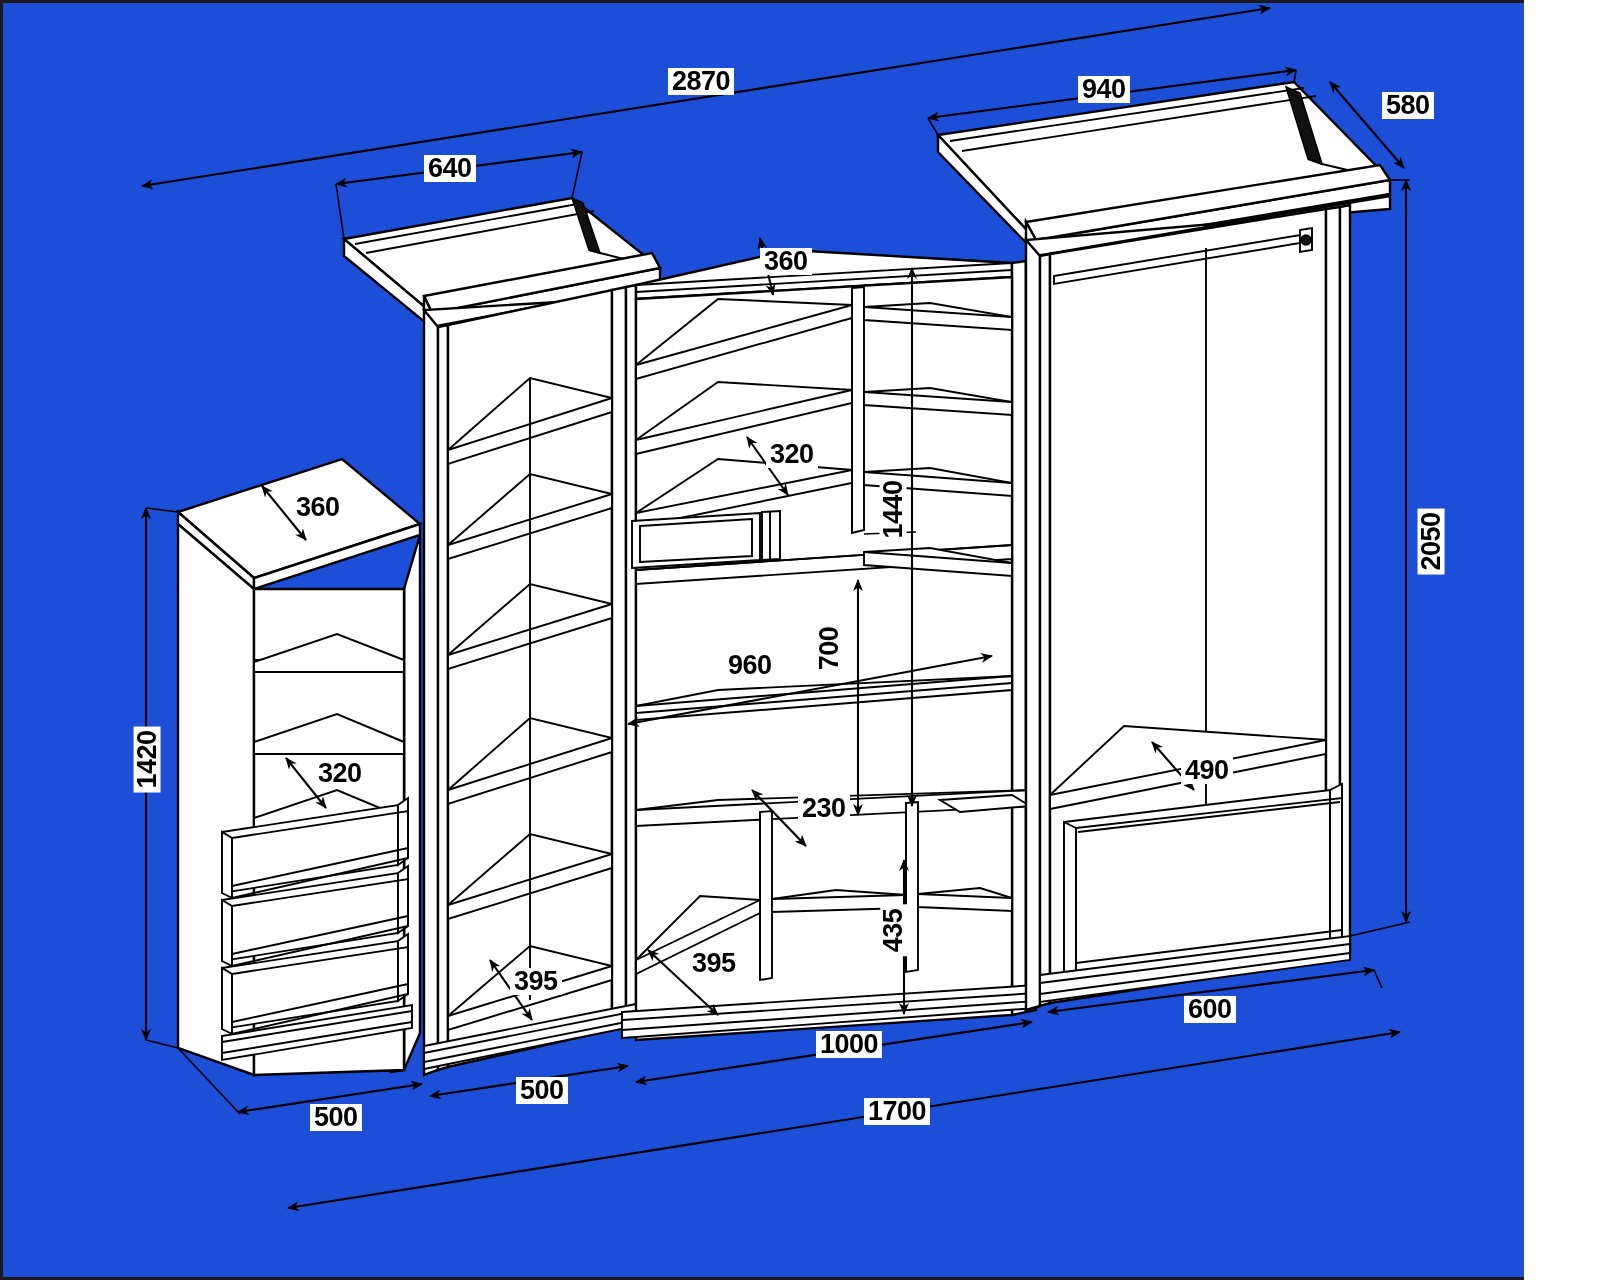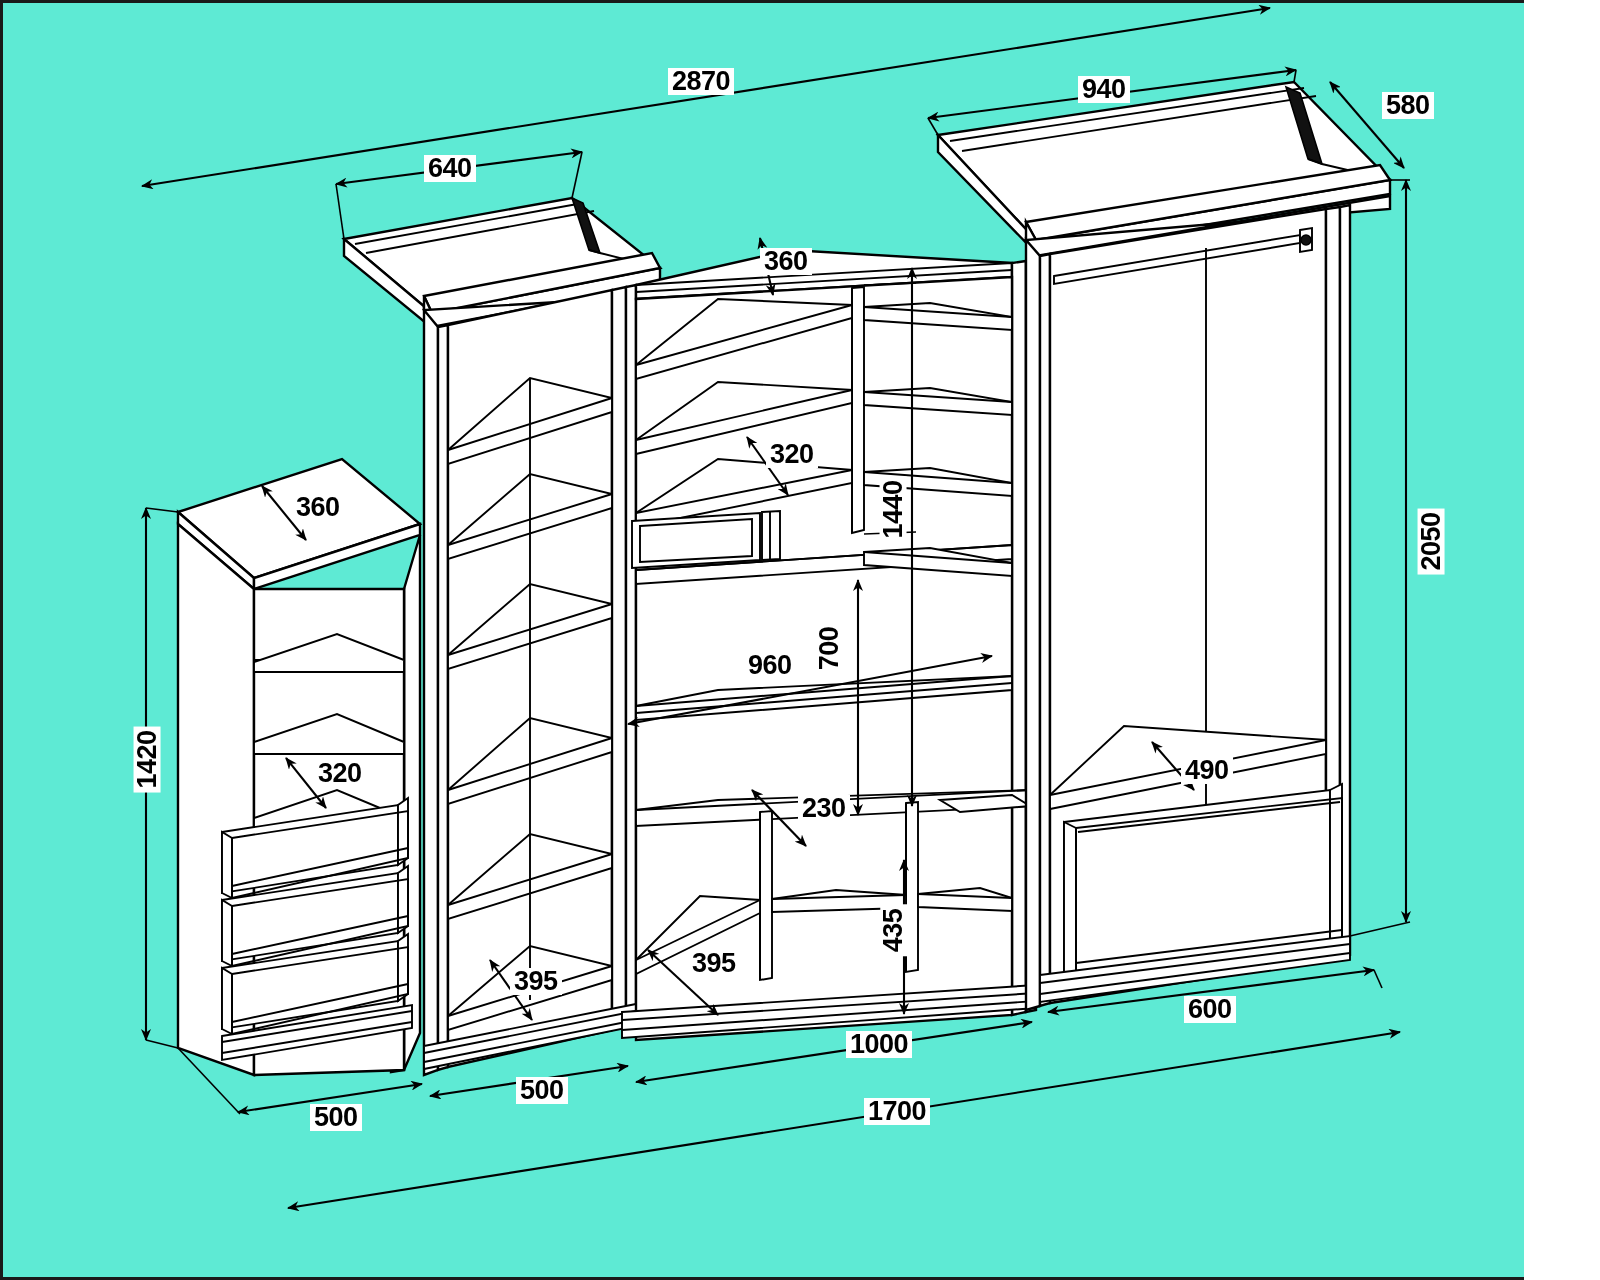--- a/index.html
+++ b/index.html
@@ -7,21 +7,21 @@
     padding: 0;
     background: #ffffff;
   }
   body {
     font-family: "Liberation Sans", sans-serif;
   }
   #stage {
     position: relative;
     width: 1524px;
     height: 1280px;
-    background: #5eead4;
+    background: #1d4ed8;
     overflow: hidden;
     text-decoration: underline;
   }
   #frame-border {
     position: absolute;
     left: 0; top: 0;
     width: 1600px; height: 1280px;
     box-sizing: border-box;
     border: 3px solid #1a1a1a;
     pointer-events: none;
@@ -341,30 +341,30 @@
   </svg>
 
   <div class="dimlabel" style="left:668px; top:68px;">2870</div>
   <div class="dimlabel" style="left:424px; top:155px;">640</div>
   <div class="dimlabel" style="left:1078px; top:56px;margin-top:20px;">940</div>
   <div class="dimlabel" style="left:1382px; top:92px;text-align:center;">580</div>
   <div class="dimlabel" style="left:760px; top:248px;">360</div>
   <div class="dimlabel" style="left:766px; top:441px;">320</div>
   <div class="dimlabel vert" style="left:860px; top:496px; transform:rotate(-90deg);">1440</div>
   <div class="dimlabel vert" style="left:804px; top:635px; transform:rotate(-90deg);">700</div>
-  <div class="dimlabel" style="left:744px; top:652px;">960</div>
+  <div class="dimlabel" style="left:724px; top:652px;">960</div>
   <div class="dimlabel" style="left:798px; top:795px;">230</div>
   <div class="dimlabel vert" style="left:868px; top:917px; transform:rotate(-90deg);">435</div>
   <div class="dimlabel" style="left:688px; top:950px;">395</div>
   <div class="dimlabel vert" style="left:1398px; top:528px; transform:rotate(-90deg);">2050</div>
   <div class="dimlabel" style="left:1181px; top:742px;margin-top:15px;">490</div>
   <div class="dimlabel" style="left:1184px; top:996px;">600</div>
   <div class="dimlabel vert" style="left:114px; top:746px; transform:rotate(-90deg);">1420</div>
   <div class="dimlabel" style="left:292px; top:494px;">360</div>
   <div class="dimlabel" style="left:314px; top:760px;">320</div>
   <div class="dimlabel" style="left:510px; top:968px;">395</div>
   <div class="dimlabel" style="left:310px; top:1104px;">500</div>
   <div class="dimlabel" style="left:516px; top:1077px;">500</div>
-  <div class="dimlabel" style="left:816px; top:1031px;margin-left:30px;">1000</div>
+  <div class="dimlabel" style="left:816px; top:1031px;">1000</div>
   <div class="dimlabel" style="left:864px; top:1098px;">1700</div>
 
   <div id="frame-border"></div>
 </div>
 
 </body></html>

